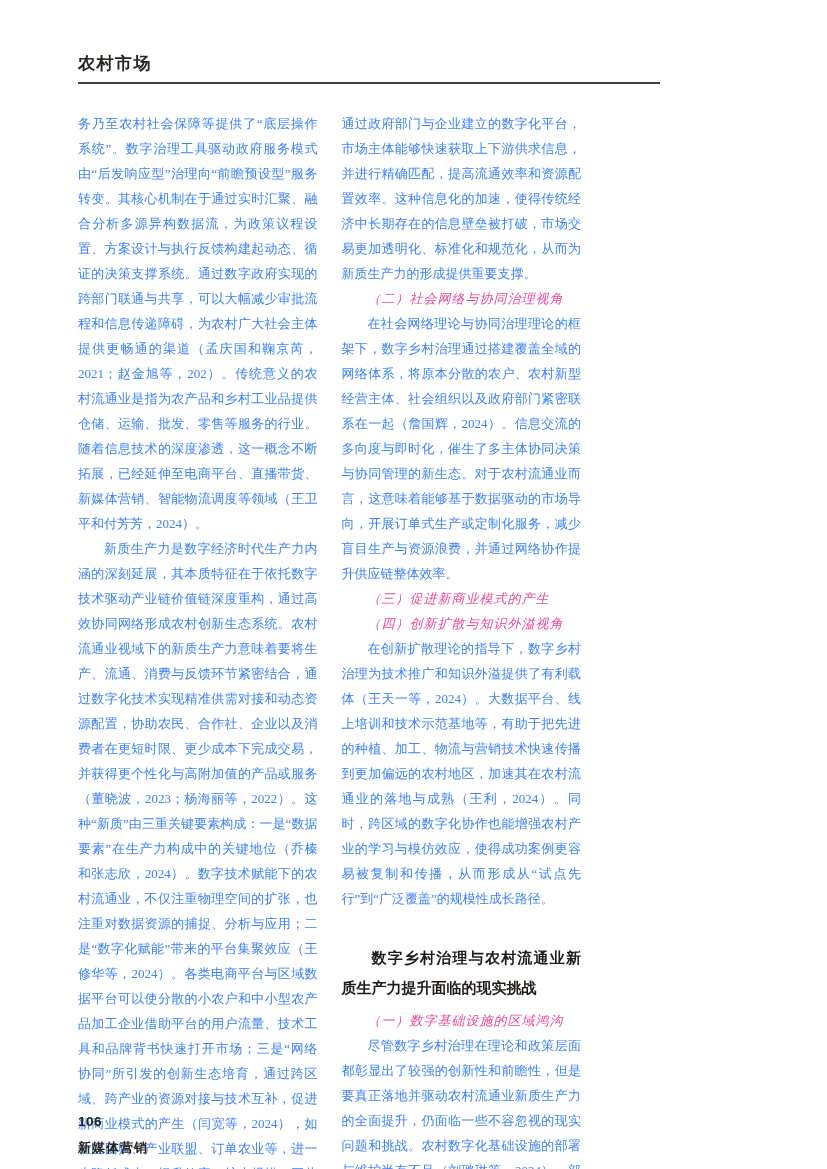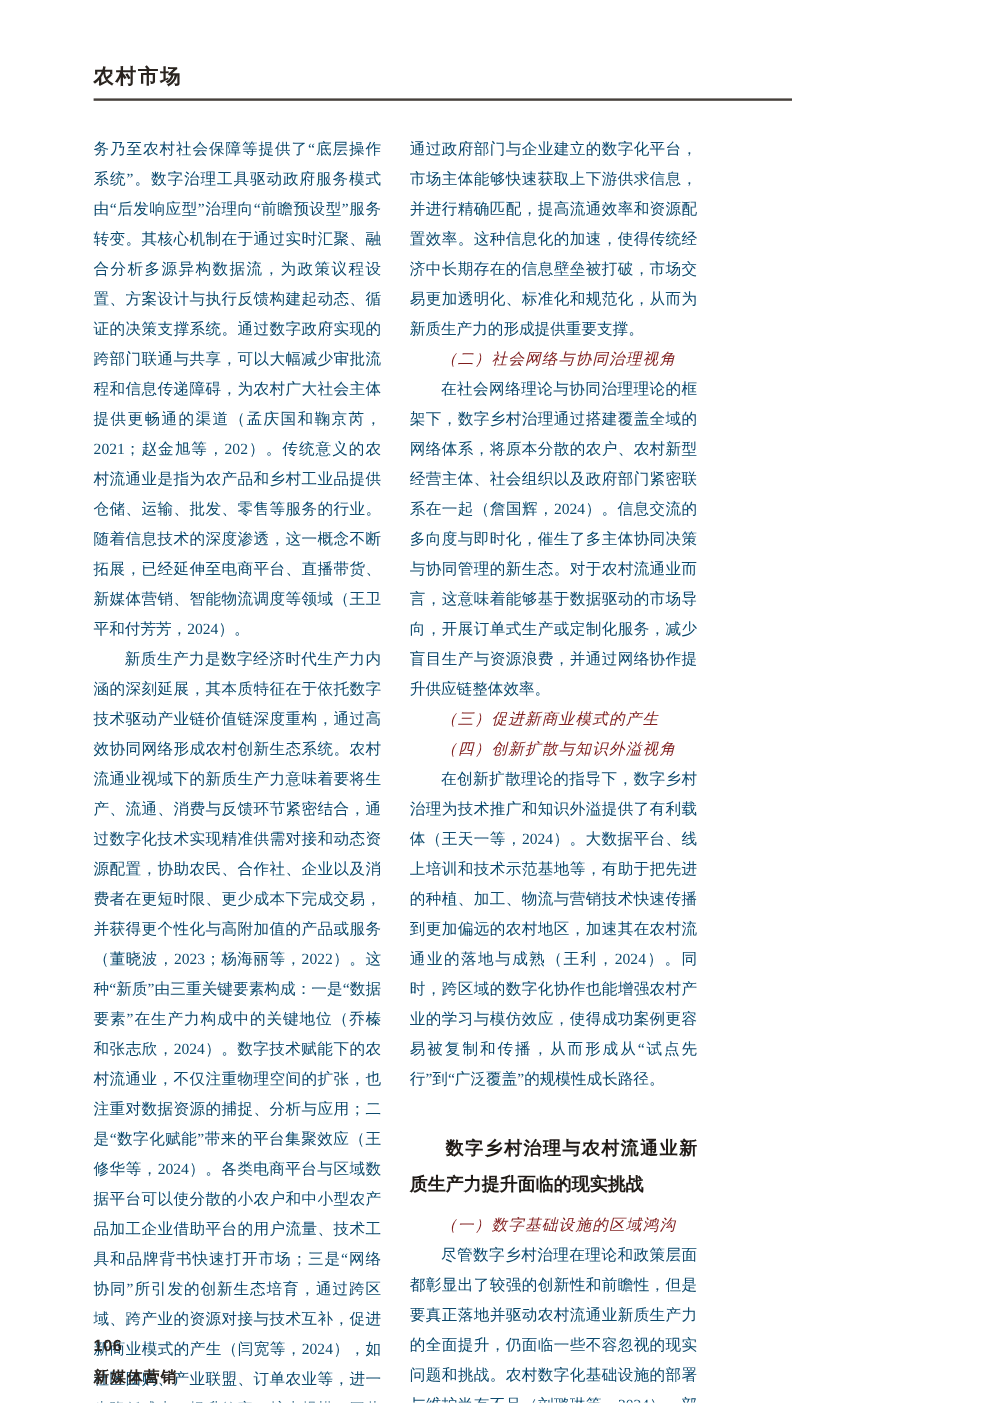--- a/index.html
+++ b/index.html
@@ -36,32 +36,32 @@
     margin-top: 27px;
   }
   .col { width: 323px; }
 
   .para {
     margin: 0;
     font-size: 13px;
     line-height: 25px;
     text-align: justify;
     text-indent: 2em;
-    color: #0c4a6e;
+    color: #3b82f6;
   }
   .para.no-indent { text-indent: 0; }
 
   .subsection {
     margin: 0;
     font-size: 13px;
     line-height: 25px;
     text-indent: 2em;
     font-style: italic;
     letter-spacing: 1px;
-    color: #7f1d1d;
+    color: #ec4899;
   }
 
   .heading {
     margin: 32px 0 5px 0;
     font-family: "Liberation Sans", sans-serif;
     font-weight: 700;
     font-size: 15px;
     line-height: 30px;
     text-indent: 2em;
     text-align: justify;

